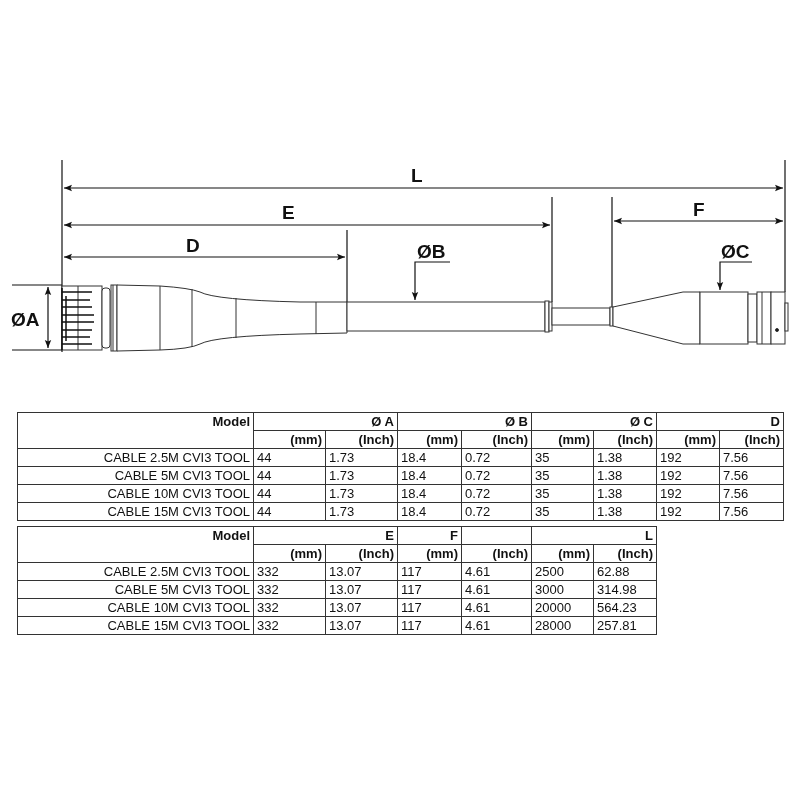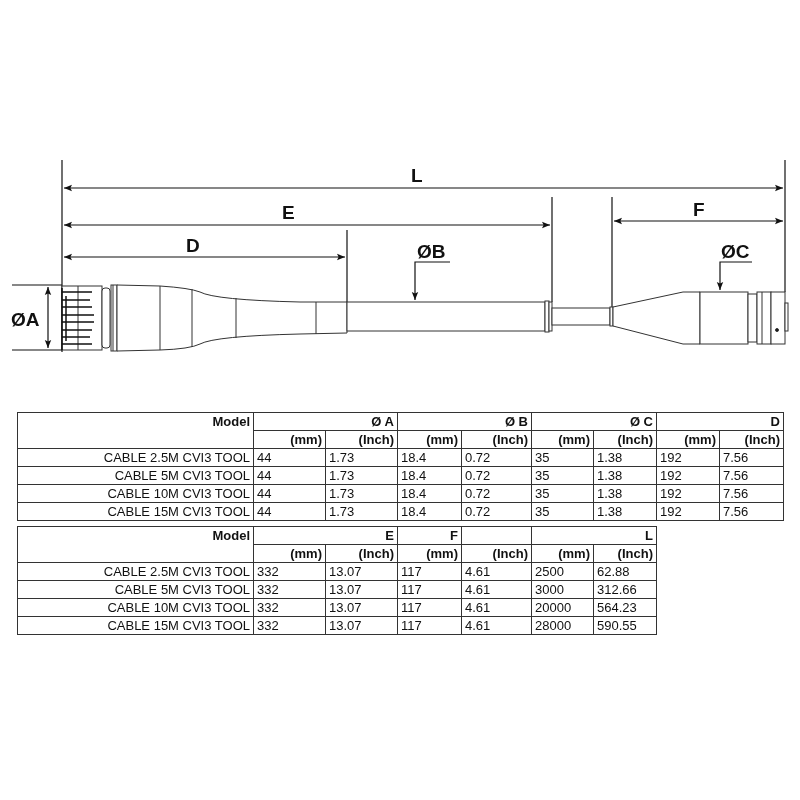--- a/index.html
+++ b/index.html
@@ -204,34 +204,34 @@
     <td class="num">2500</td>
     <td class="num">62.88</td>
   </tr>
   <tr>
     <td class="model">CABLE 5M CVI3 TOOL</td>
     <td class="num">332</td>
     <td class="num">13.07</td>
     <td class="num">117</td>
     <td class="num">4.61</td>
     <td class="num">3000</td>
-    <td class="num">312.66</td>
+    <td class="num">314.98</td>
   </tr>
   <tr>
     <td class="model">CABLE 10M CVI3 TOOL</td>
     <td class="num">332</td>
     <td class="num">13.07</td>
     <td class="num">117</td>
     <td class="num">4.61</td>
     <td class="num">20000</td>
     <td class="num">564.23</td>
   </tr>
   <tr>
     <td class="model">CABLE 15M CVI3 TOOL</td>
     <td class="num">332</td>
     <td class="num">13.07</td>
     <td class="num">117</td>
     <td class="num">4.61</td>
     <td class="num">28000</td>
-    <td class="num">590.55</td>
+    <td class="num">257.81</td>
   </tr>
 </tbody>
   </table>
 
 </body></html>

